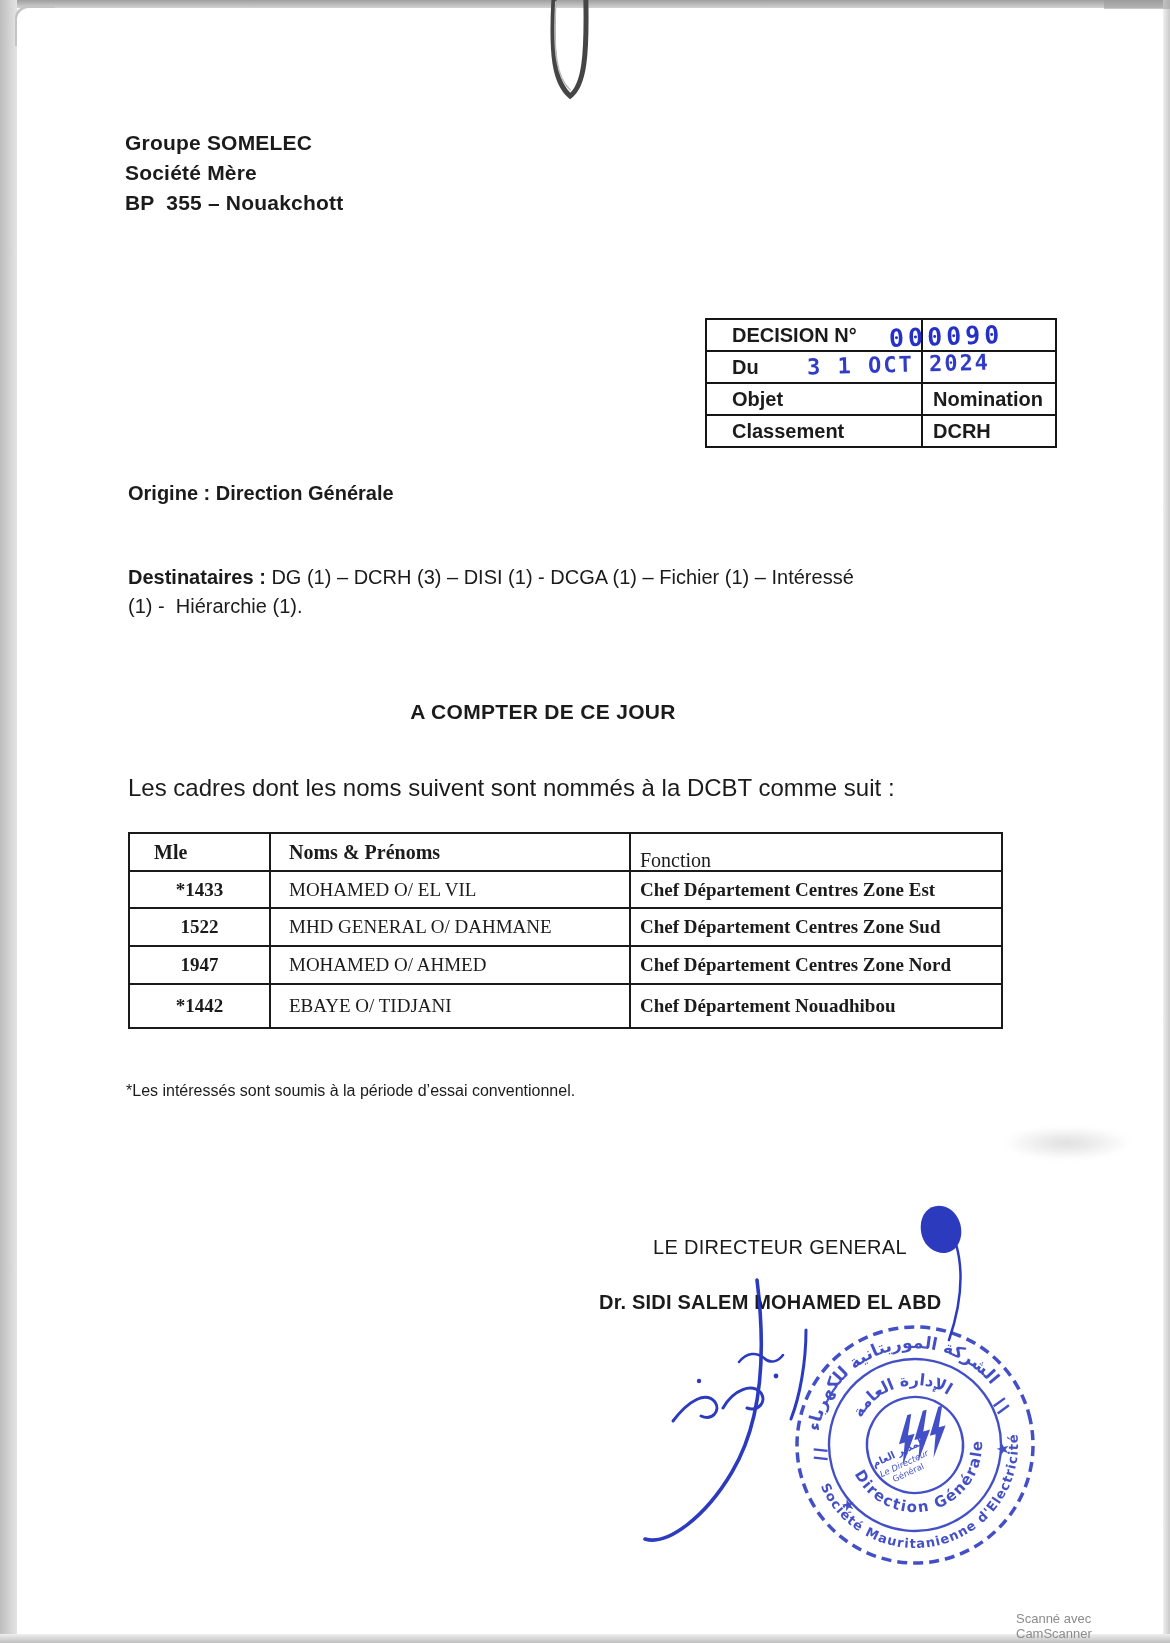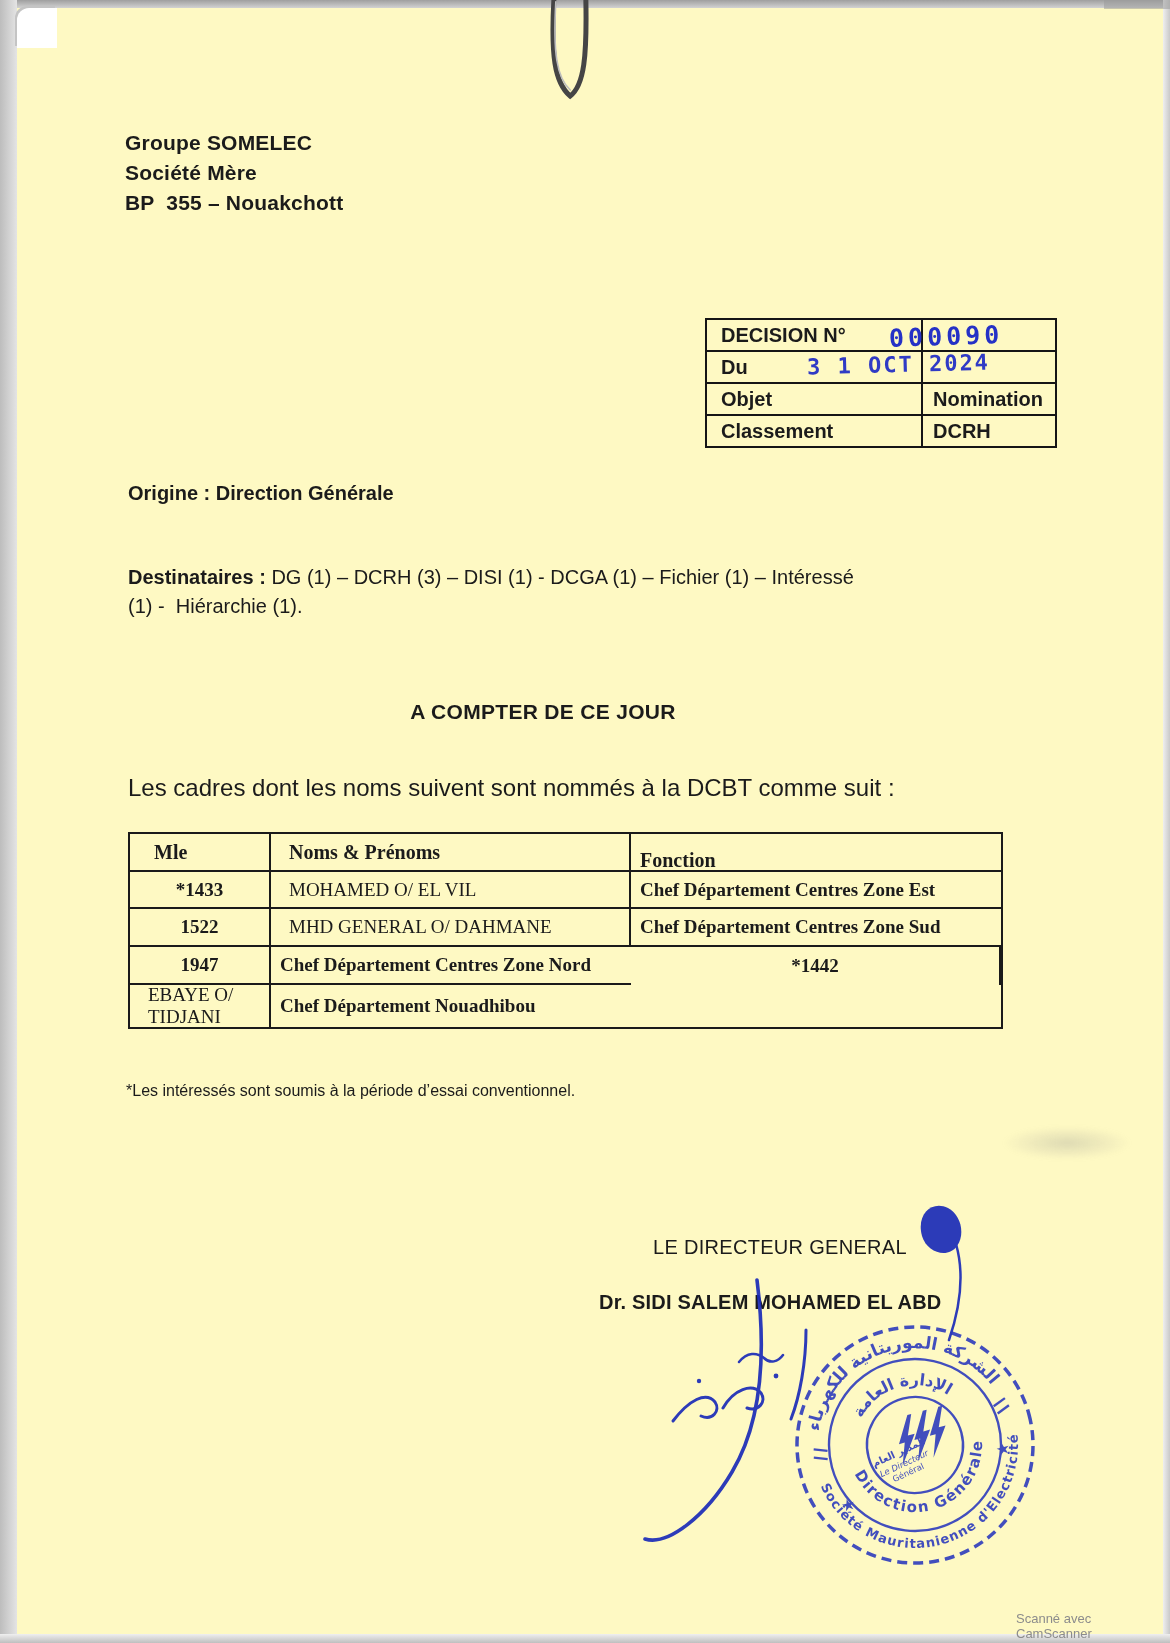--- a/index.html
+++ b/index.html
@@ -1,17 +1,17 @@
 <!DOCTYPE html>
 <html><head>
 <meta charset="utf-8">
 <style>
   html,body{margin:0;padding:0;background:#e9e9e9;}
   .canvas{
-    position:relative;width:1170px;height:1643px;background:#fef9c3;
+    position:relative;width:1170px;height:1643px;background:#ffffff;
     overflow:hidden;font-family:"Liberation Sans",sans-serif;color:#1b1b1b;
   }
   
   .band-top{position:absolute;left:0;top:0;width:1170px;height:8px;
     background:linear-gradient(#9f9f9f,#d2d2d2);}
   .band-left{position:absolute;left:0;top:0;width:17px;height:1643px;
     background:linear-gradient(90deg,#bdbdbd,#e4e4e4);}
   .band-right{position:absolute;right:0;top:0;width:7px;height:1643px;
     background:linear-gradient(90deg,#efefef,#c9c9c9);}
   .band-bottom{position:absolute;left:0;bottom:0;width:1170px;height:9px;
@@ -28,21 +28,21 @@
   
   .sender{position:absolute;left:125px;top:128px;font-size:21px;font-weight:bold;
     line-height:30px;letter-spacing:.2px;}
 
   
   .decision-box{position:absolute;left:705px;top:318px;width:352px;
     border:2.5px solid #151515;box-sizing:border-box;}
   .drow{display:grid;grid-template-columns:166px 1fr;height:30px;}
   .drow + .drow{border-top:2px solid #151515;}
   .dcell{display:flex;align-items:center;font-size:20px;font-weight:bold;box-sizing:border-box;}
-  .dcell.lab{padding-left:14px;}
+  .dcell.lab{padding-left:25px;}
   .dcell.val{border-left:2px solid #151515;padding-left:10px;margin-left:48px;}
   .dcell.val.empty{border-left:2px solid #151515;}
   .stamp-number{position:absolute;left:182px;top:2px;color:#2531c6;
     font-family:"DejaVu Sans Mono",monospace;font-weight:bold;font-size:25px;
     letter-spacing:4px;transform:rotate(-2deg);white-space:nowrap;}
   .stamp-date{position:absolute;left:100px;top:32px;color:#2531c6;
     font-family:"DejaVu Sans Mono",monospace;font-weight:bold;font-size:22px;
     letter-spacing:2px;transform:rotate(-1.5deg);white-space:nowrap;opacity:.95;}
 
   .origin{position:absolute;left:128px;top:482px;font-size:20px;font-weight:bold;}
@@ -59,21 +59,21 @@
     border:2px solid #1a1a1a;font-family:"Liberation Serif",serif;}
   .tcell{display:flex;align-items:center;box-sizing:border-box;
     border-right:2px solid #1a1a1a;border-bottom:2px solid #1a1a1a;font-size:19px;}
   .tcell.lastcol{border-right:none;}
   .tcell.lastrow{border-bottom:none;}
   .tcell.th{font-weight:bold;font-size:20px;}
   .tcell.mle{justify-content:center;font-weight:bold;}
   .tcell.mle.th{justify-content:flex-start;padding-left:24px;}
   .tcell.nom{padding-left:18px;}
   .tcell.fon{padding-left:9px;font-weight:bold;}
-  .tcell.fon.th{font-weight:bold;margin-top:16px;}
+  .tcell.fon.th{font-weight:normal;margin-top:16px;}
 
   .footnote{position:absolute;left:126px;top:1082px;font-size:16px;}
 
   .sig-title{position:absolute;left:653px;top:1236px;font-size:20px;font-weight:normal;letter-spacing:.3px;}
   .sig-name{position:absolute;left:599px;top:1291px;font-size:20px;font-weight:bold;letter-spacing:.2px;}
 
   .scan-footer{position:absolute;left:1016px;top:1611px;font-size:13px;color:#8c8c8c;}
 
   svg{position:absolute;overflow:visible;}
   .paperclip{left:540px;top:0;}
@@ -153,20 +153,21 @@
 
     <div class="tcell mle">*1433</div>
     <div class="tcell nom">MOHAMED O/ EL VIL</div>
     <div class="tcell fon lastcol">Chef Département Centres Zone Est</div>
 
     <div class="tcell mle">1522</div>
     <div class="tcell nom">MHD GENERAL O/ DAHMANE</div>
     <div class="tcell fon lastcol">Chef Département Centres Zone Sud</div>
 
     <div class="tcell mle">1947</div>
+    <div class="tcell nom">MOHAMED O/ AHMED</div>
     <div class="tcell fon lastcol">Chef Département Centres Zone Nord</div>
 
     <div class="tcell mle lastrow">*1442</div>
     <div class="tcell nom lastrow">EBAYE O/ TIDJANI</div>
     <div class="tcell fon lastcol lastrow">Chef Département Nouadhibou</div>
   </div>
 
   <div class="footnote">*Les intéressés sont soumis à la période d’essai conventionnel.</div>
 
   <div class="sig-title">LE DIRECTEUR GENERAL</div>

